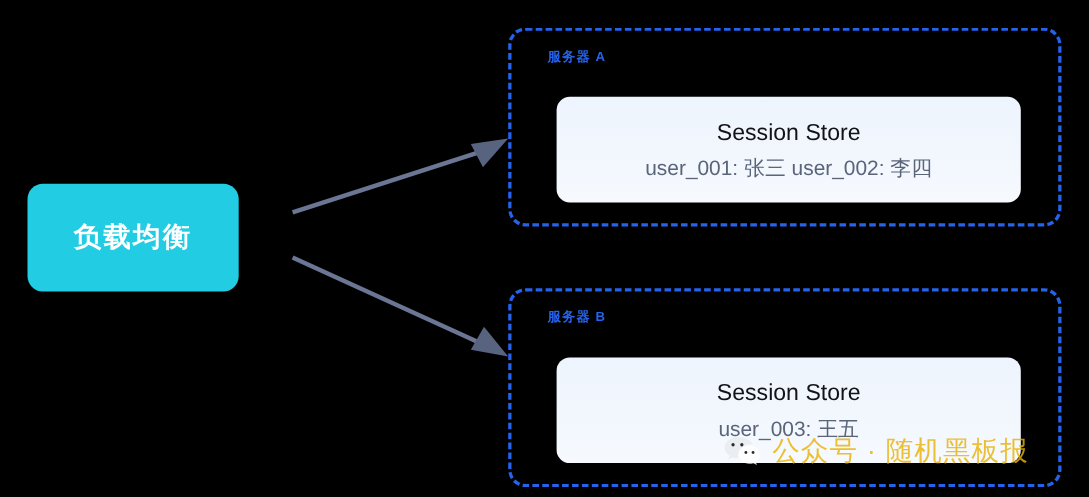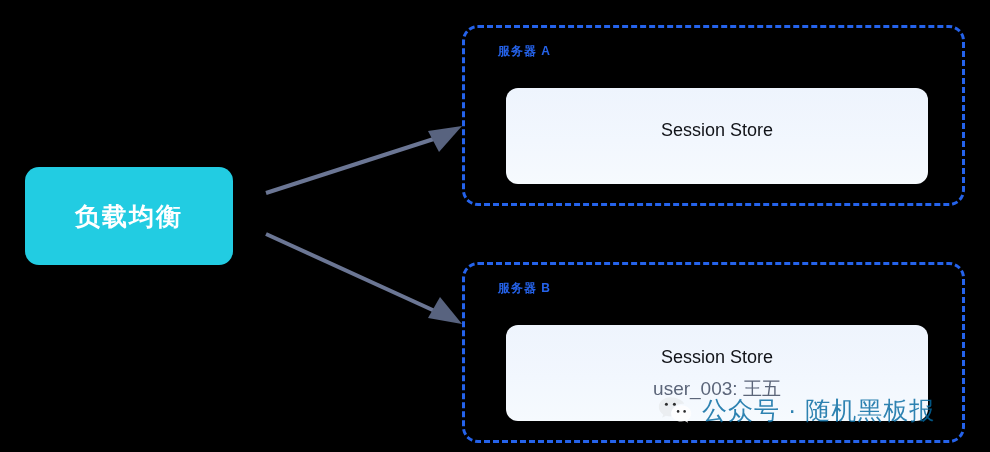--- a/index.html
+++ b/index.html
@@ -15,21 +15,21 @@
     background: #000000;
     overflow: hidden;
     font-family: "Liberation Sans", "DejaVu Sans", sans-serif;
   }
 
   
   .lb-node {
     position: absolute;
     left: 25px;
     top: 167px;
-    width: 208px;
+    width: 192px;
     height: 98px;
     background: #22cce2;
     border-radius: 14px;
     display: flex;
     align-items: center;
     justify-content: center;
   }
   .lb-label {
     color: #ffffff;
     font-size: 25px;
@@ -72,21 +72,21 @@
     border-radius: 12px;
     background: linear-gradient(180deg, #eef4fd 0%, #f2f7fe 55%, #f6fafe 100%);
     display: flex;
     flex-direction: column;
     align-items: center;
     justify-content: center;
     box-sizing: border-box;
   }
   .store-title {
     color: #111318;
-    font-size: 18px;
+    font-size: 21px;
     font-weight: normal;
     line-height: 1;
     margin-bottom: 13px;
   }
   .store-entries {
     color: #5b6579;
     font-size: 19px;
     line-height: 1;
     white-space: nowrap;
   }
@@ -105,21 +105,21 @@
   .watermark {
     position: absolute;
     left: 658px;
     top: 396px;
     display: flex;
     align-items: center;
     gap: 10px;
     opacity: 0.82;
   }
   .wm-text {
-    color: #0369a1;
+    color: #eab308;
     font-size: 25px;
     line-height: 1;
     letter-spacing: 1px;
     white-space: nowrap;
   }
   .wm-icon { display: block; }
 </style>
 </head>
 <body>
 
@@ -137,20 +137,21 @@
   </svg>
 
   <div class="lb-node">
     <span class="lb-label">负载均衡</span>
   </div>
 
   <div class="server-group" id="server-group-a">
     <div class="server-title">服务器 A</div>
     <div class="store-card">
       <div class="store-title">Session Store</div>
+      <div class="store-entries">user_001: 张三 user_002: 李四</div>
     </div>
   </div>
 
   <div class="server-group" id="server-group-b">
     <div class="server-title">服务器 B</div>
     <div class="store-card">
       <div class="store-title">Session Store</div>
       <div class="store-entries">user_003: 王五</div>
     </div>
   </div>

